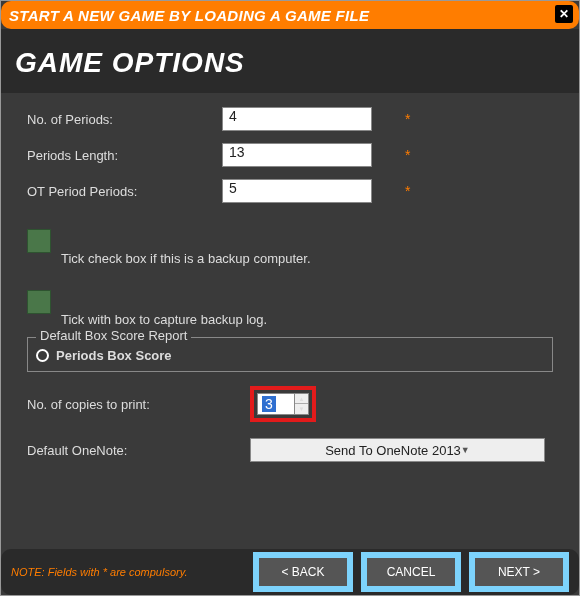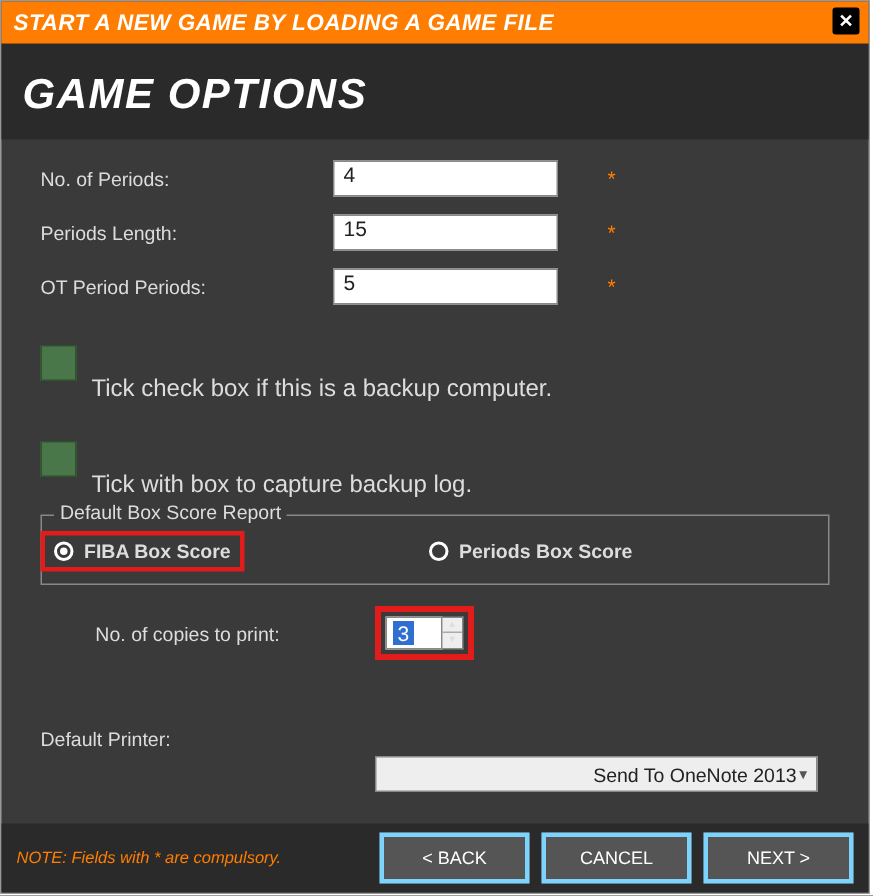--- a/index.html
+++ b/index.html
@@ -17,20 +17,21 @@
     background: #3a3a3a;
     position: relative;
   }
   .titlebar {
     background: #ff7d00;
     height: 28px;
     display: flex;
     align-items: center;
     padding: 0 8px;
     position: relative;
+    border-radius: 10px;
   }
   .titlebar-text {
     color: #fff;
     font-weight: bold;
     font-size: 15px;
     font-style: italic;
     letter-spacing: 0.3px;
   }
   .close-btn {
     position: absolute;
@@ -94,21 +95,21 @@
     margin-bottom: 10px;
   }
   .checkbox {
     width: 24px;
     height: 24px;
     background: #4a7749;
     border: 1px solid #2e5330;
     margin-right: 10px;
     cursor: pointer;
   }
-  .check-label { font-size: 16px; margin-top: 36px; }
+  .check-label { font-size: 13px; margin-top: 36px; }
   .fieldset {
     border: 1px solid #888;
     margin-top: 4px;
     margin-bottom: 14px;
     padding: 10px 8px 8px 8px;
     position: relative;
   }
   .legend {
     position: absolute;
     top: -10px;
@@ -190,52 +191,52 @@
   .select {
     width: 295px;
     height: 24px;
     background: #eee;
     border: 1px solid #888;
     color: #222;
     font-size: 13px;
     padding: 0 4px;
     display: flex;
     align-items: center;
-    justify-content: flex-end;
-    cursor: pointer;
-    margin-top: 48px;
+    justify-content: center;
+    cursor: pointer;
   }
   .select-arrow { font-size: 9px; color: #555; }
   .footer {
     position: absolute;
     bottom: 0;
     left: 0;
     right: 0;
     background: #2a2a2a;
     height: 46px;
     display: flex;
     align-items: center;
     padding: 0 10px;
+    border-radius: 10px;
   }
   .footnote {
     color: #ff7d00;
     font-size: 11px;
     font-style: italic;
     flex: 1;
   }
   .btn {
     background: #555;
     color: #fff;
     font-size: 12px;
     padding: 7px 0;
     width: 100px;
     margin-left: 8px;
     text-align: center;
     cursor: pointer;
-    border: 3px solid #7dd3fc;
+    border: 6px solid #7dd3fc;
   }
 </style>
 </head>
 <body>
 
 <div class="window">
 
   <div class="titlebar">
     <span class="titlebar-text">START A NEW GAME BY LOADING A GAME FILE</span>
     <div class="close-btn">
@@ -250,21 +251,21 @@
   <div class="form-area">
 
     <div class="form-row">
       <div class="form-label">No. of Periods:</div>
       <div class="text-input"><span>4</span></div>
       <span class="asterisk">*</span>
     </div>
 
     <div class="form-row">
       <div class="form-label">Periods Length:</div>
-      <div class="text-input"><span>15</span></div>
+      <div class="text-input"><span>13</span></div>
       <span class="asterisk">*</span>
     </div>
 
     <div class="form-row">
       <div class="form-label">OT Period Periods:</div>
       <div class="text-input"><span>5</span></div>
       <span class="asterisk">*</span>
     </div>
 
     <div class="check-row">
@@ -273,54 +274,46 @@
     </div>
 
     <div class="check-row">
       <div class="checkbox"></div>
       <span class="check-label">Tick with box to capture backup log.</span>
     </div>
 
     <div class="fieldset">
       <div class="legend">Default Box Score Report</div>
       <div class="radio-row">
-        <div class="radio-group first">
-          <span class="highlight-red" style="display:flex;align-items:center;">
-            <span class="radio-circle">
-                <span class="radio-dot"></span>
-              </span>
-            <span class="radio-label">FIBA Box Score</span>
-          </span>
-        </div>
         <div class="radio-group">
           <span class="radio-circle"></span>
           <span class="radio-label">Periods Box Score</span>
         </div>
       </div>
     </div>
 
     <div class="form-row">
-      <div class="form-label" style="width:196px;text-align:center;">No. of copies to print:</div>
+      <div class="form-label" style="width:196px;">No. of copies to print:</div>
       <div class="spinner-wrap">
         <div class="spinner-input">
           <span class="selected">3</span>
         </div>
         <div class="spinner-btns">
           <div class="spin-btn">
               <span>▲</span>
             </div>
           <div class="spin-btn">
               <span>▼</span>
             </div>
         </div>
       </div>
     </div>
 
     <div class="form-row" style="margin-top:16px;">
-      <div class="form-label" style="width:196px;">Default Printer:</div>
+      <div class="form-label" style="width:196px;">Default OneNote:</div>
       <div class="select">
         <span>Send To OneNote 2013</span>
         <span class="select-arrow">▼</span>
       </div>
     </div>
 
   </div>
 
   <div class="footer">
     <div class="footnote">NOTE: Fields with * are compulsory.</div>

